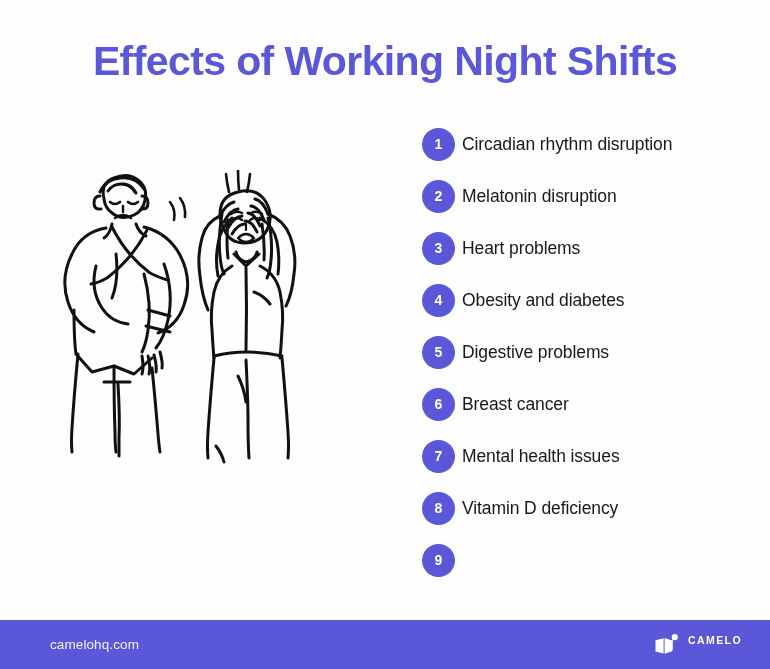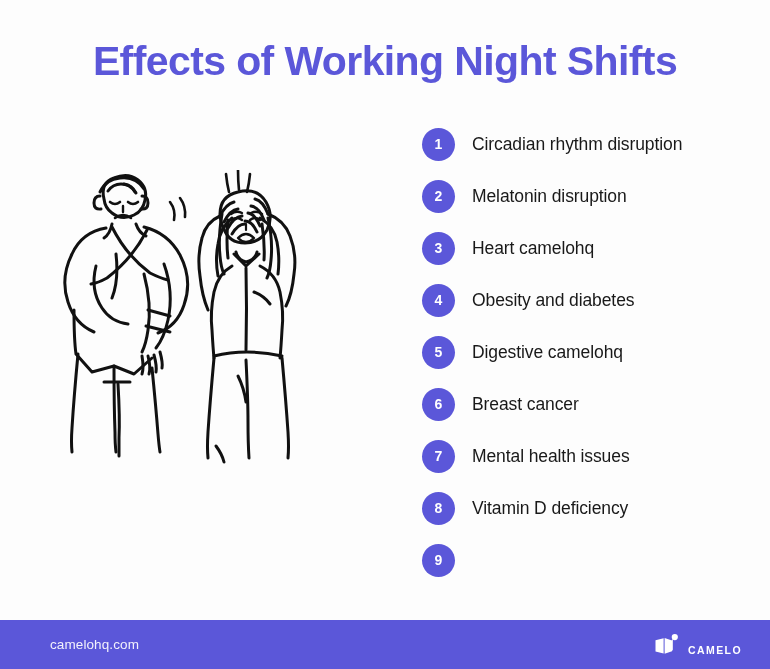--- a/index.html
+++ b/index.html
@@ -75,21 +75,21 @@
     background: #5B57D9;
     color: #ffffff;
     font-size: 14px;
     font-weight: 700;
     display: flex;
     align-items: center;
     justify-content: center;
     line-height: 1;
   }
   .item-label {
-    margin-left: 17px;
+    margin-left: 7px;
     font-size: 17.5px;
     color: #191919;
     letter-spacing: -0.1px;
     white-space: nowrap;
     font-weight: 400;
   }
 
   
   .footer {
     position: absolute;
@@ -104,21 +104,21 @@
     box-sizing: border-box;
     padding: 0 28px 0 50px;
   }
   .footer-url {
     font-size: 13.5px;
     color: #F2F1FC;
     letter-spacing: 0.1px;
   }
   .brand {
     display: flex;
-    align-items: flex-end;
+    align-items: flex-start;
     gap: 7px;
   }
   .brand-mark {
     display: block;
     width: 26px;
     height: 22px;
   }
   .brand-name {
     font-size: 10.5px;
     font-weight: 700;
@@ -259,31 +259,31 @@
       <div class="item-label">Circadian rhythm disruption</div>
     </div>
 
     <div class="list-item">
       <div class="badge">2</div>
       <div class="item-label">Melatonin disruption</div>
     </div>
 
     <div class="list-item">
       <div class="badge">3</div>
-      <div class="item-label">Heart camelohq</div>
+      <div class="item-label">Heart problems</div>
     </div>
 
     <div class="list-item">
       <div class="badge">4</div>
       <div class="item-label">Obesity and diabetes</div>
     </div>
 
     <div class="list-item">
       <div class="badge">5</div>
-      <div class="item-label">Digestive camelohq</div>
+      <div class="item-label">Digestive problems</div>
     </div>
 
     <div class="list-item">
       <div class="badge">6</div>
       <div class="item-label">Breast cancer</div>
     </div>
 
     <div class="list-item">
       <div class="badge">7</div>
       <div class="item-label">Mental health issues</div>

